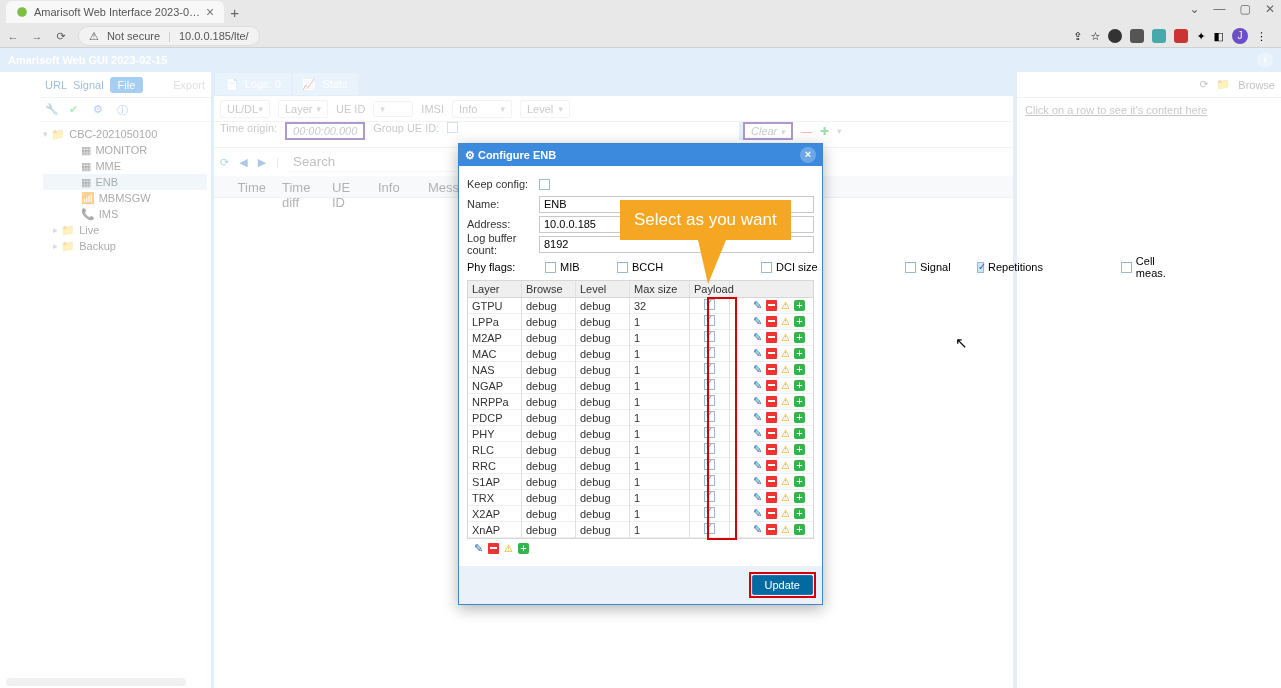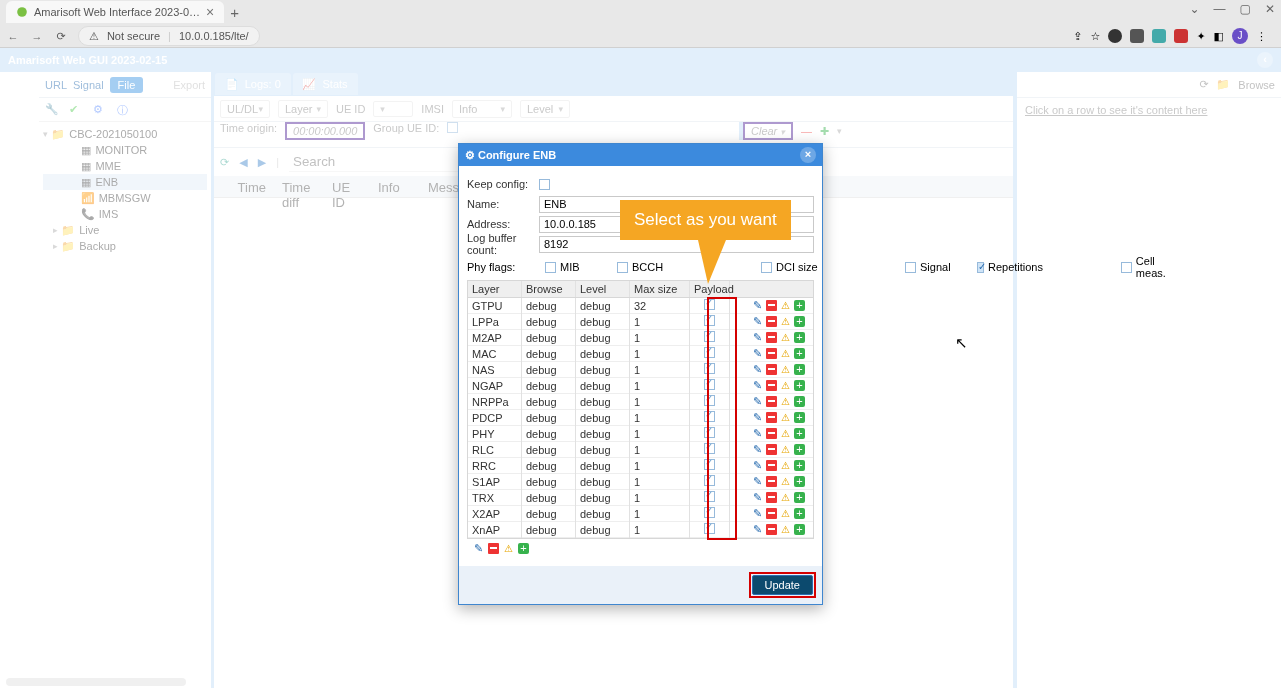--- a/index.html
+++ b/index.html
@@ -83,21 +83,21 @@
   .ai { width:11px; height:11px; display:inline-block; line-height:11px; text-align:center; font-size:11px;}
   .ai.pencil::before{content:"✎"; color:#2a6db0;}
   .ai.minus { background:#e33; border-radius:1px;}
   .ai.minus::before{content:""; display:block; width:7px; height:2px; background:#fff; margin:4px auto 0;}
   .ai.warn::before{content:"⚠"; color:#e6a500; font-size:10px;}
   .ai.plus { background:#37b24d; border-radius:2px; color:#fff;}
   .ai.plus::before{content:"+"; color:#fff; display:block; line-height:10px;}
   .pay-highlight { position:absolute; border:2px solid #d40000; pointer-events:none;}
   .toolbar-bot { padding:4px 6px; display:flex; gap:4px;}
   .dlg-footer { background:#eaf1f9; padding:6px; display:flex; justify-content:flex-end;}
-  .update-btn { background:#0c4a6e; color:#fff; border:1px solid #2a6db0; padding:3px 12px; font-size:11px; border-radius:2px;}
+  .update-btn { background:#0369a1; color:#fff; border:1px solid #2a6db0; padding:3px 12px; font-size:11px; border-radius:2px;}
   .update-ring { border:2px solid #d40000; padding:1px;}
   
   .callout { position:absolute; z-index:25; left:620px; top:200px; }
   .callout .box { background:#f5a623; color:#fff; padding:10px 14px; font-size:17px; font-family:Arial; white-space:nowrap;}
   .callout .arrow { width:0; height:0; border-left:10px solid transparent; border-right:18px solid transparent; border-top:44px solid #f5a623; margin-left:78px;}
   
   .cursor { position:absolute; z-index:30; left:955px; top:334px; font-size:15px; color:#000;}
   .caret { color:#aaa; font-size:9px;}
 </style>
 </head>

